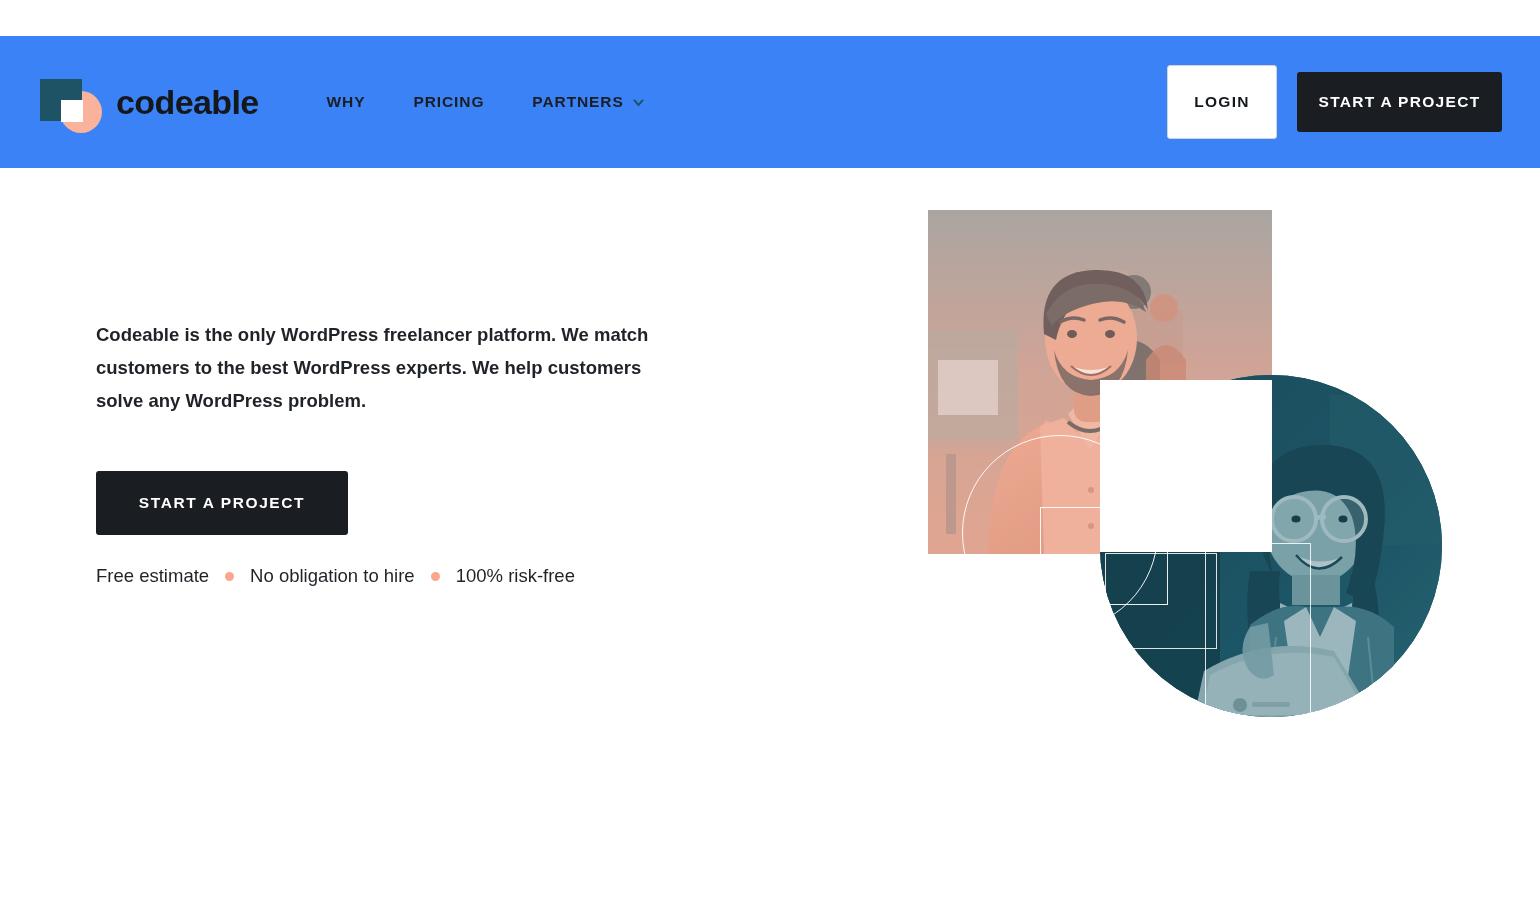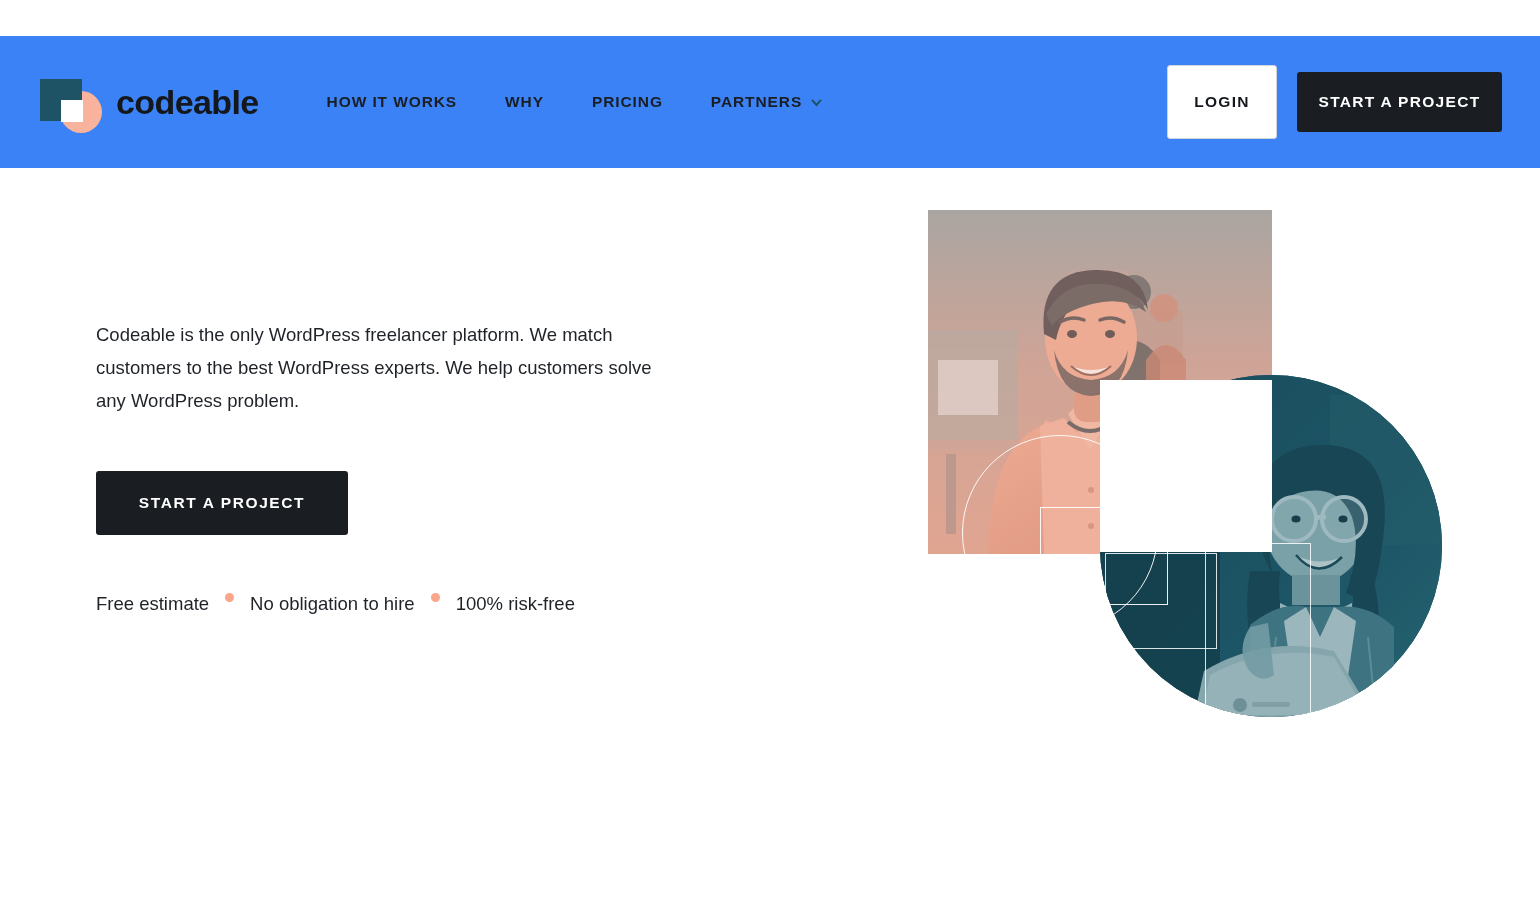--- a/index.html
+++ b/index.html
@@ -157,36 +157,37 @@
     letter-spacing: -0.2px;
     width: 590px;
   }
 
   .subcopy {
     margin-top: 46px;
     width: 556px;
     font-size: 18.5px;
     line-height: 33px;
     color: #1f2328;
-    font-weight: 400;
+    font-weight: 700;
   }
 
   .btn-start-hero {
     margin-top: 54px;
     width: 252px;
     height: 64px;
     background: #1a1e22;
     color: #ffffff;
     letter-spacing: 1.6px;
     font-size: 15.5px;
   }
 
   .assurances {
-    margin-top: 58px;
+    margin-top: 30px;
     display: flex;
+    align-items: center;
     gap: 16px;
     font-size: 18.5px;
     color: #1f2328;
   }
   .assurance-dot {
     width: 9px; height: 9px;
     border-radius: 50%;
     background: #f9a68b;
     flex: none;
   }
@@ -287,23 +288,20 @@
       <div class="logo-mark">
         <div class="logo-circle"></div>
         <div class="logo-square"></div>
         <div class="logo-notch"></div>
       </div>
       <div class="brand-word">codeable</div>
     </div>
 
     <nav class="nav">
 
-      <div class="nav-item">
-        <span>HOW IT WORKS</span>
-      </div>
 
 
 
       <div class="nav-item">
         <span>WHY</span>
       </div>
 
       <div class="nav-item">
         <span>PRICING</span>
       </div>

